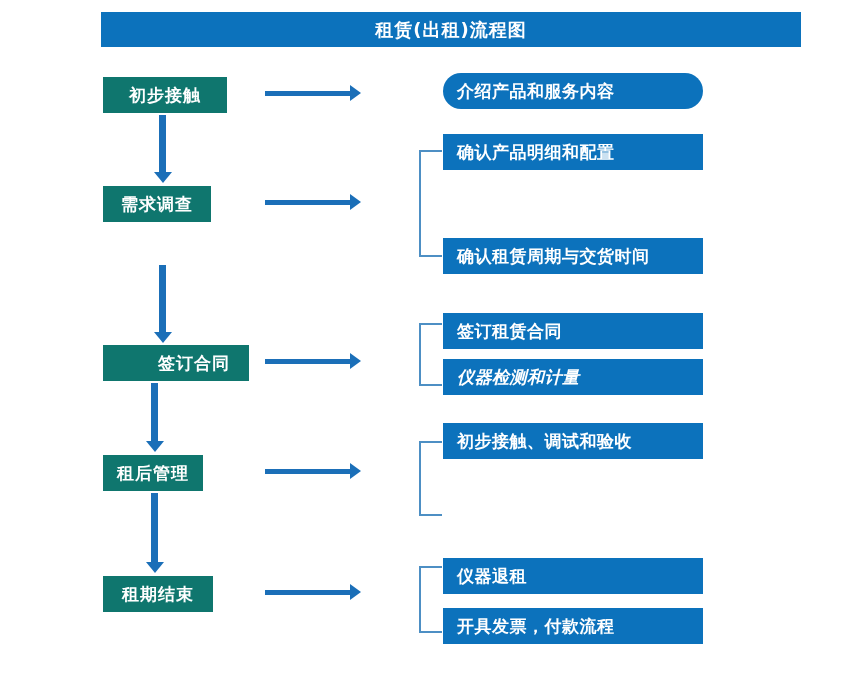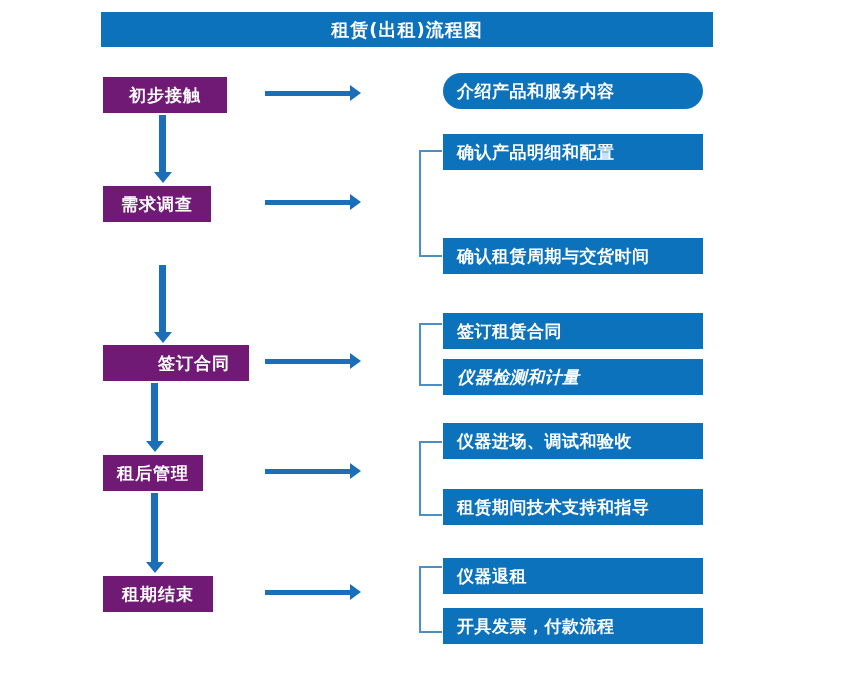--- a/index.html
+++ b/index.html
@@ -19,38 +19,38 @@
     width: 844px;
     height: 688px;
     background: #ffffff;
   }
 
   
   .title-bar {
     position: absolute;
     left: 101px;
     top: 12px;
-    width: 612px;
+    width: 700px;
     height: 35px;
     background: #0C72BC;
     color: #ffffff;
     display: flex;
     align-items: center;
     justify-content: center;
     font-size: 18px;
     font-weight: bold;
     letter-spacing: 1px;
     line-height: 1;
   }
 
   
   .stage-box {
     position: absolute;
     height: 36px;
-    background: #701a75;
+    background: #0f766e;
     color: #ffffff;
     display: flex;
     align-items: center;
     justify-content: center;
     font-size: 17px;
     font-weight: bold;
     letter-spacing: 1px;
     line-height: 1;
   }
 
@@ -187,22 +187,21 @@
 
   <div class="stage-box" style="left:103px; top:455px; width:100px;">租后管理</div>
 
   <div class="h-arrow" style="left:265px; top:463px; width:96px;">
     <div class="shaft" style="width:85px;"></div>
     <div class="head" style="left:85px;"></div>
   </div>
 
   <div class="bracket" style="top:441px; height:75px;"></div>
 
-  <div class="detail-box" style="top:423px;">仪器进场、调试和验收</div>
-  <div class="detail-box" style="top:489px;">租赁期间技术支持和指导</div>
+  <div class="detail-box" style="top:423px;">初步接触、调试和验收</div>
 
   <div class="v-arrow" style="left:146px; top:493px; height:80px;">
     <div class="shaft" style="height:69px;"></div>
     <div class="head" style="top:69px;"></div>
   </div>
 
   <div class="stage-box" style="left:103px; top:576px; width:110px;">租期结束</div>
 
   <div class="h-arrow" style="left:265px; top:584px; width:96px;">
     <div class="shaft" style="width:85px;"></div>

